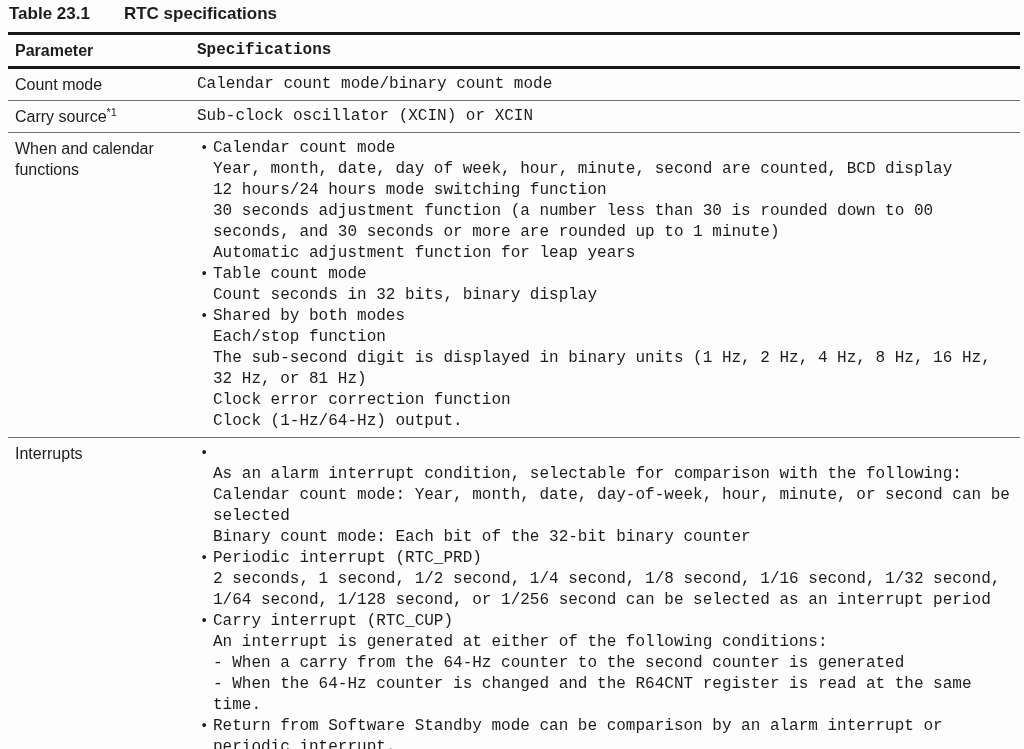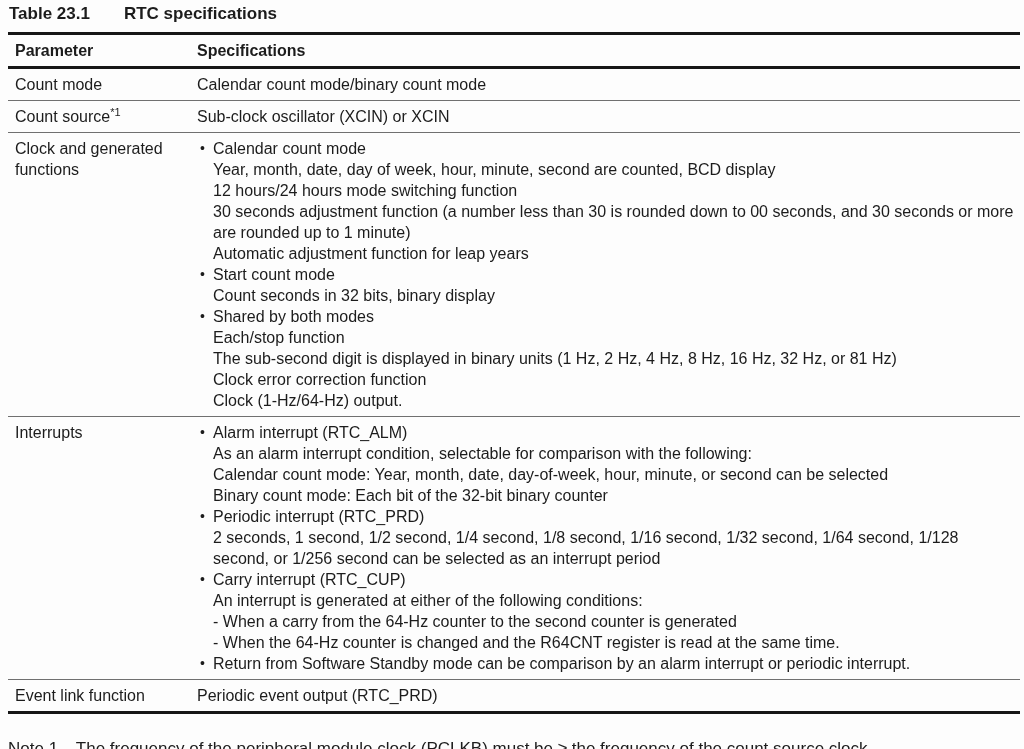--- a/index.html
+++ b/index.html
@@ -45,20 +45,21 @@
   .cell{padding-top:5px;padding-bottom:5px;}
   .param{
     width:189px;
     flex:0 0 189px;
     padding-left:7px;
     padding-right:10px;
   }
   .spec{
     flex:1 1 auto;
     padding-right:6px;
+    font-family:Liberation Mono, monospace;
   }
   sup.fn{
     font-size:11px;
     vertical-align:super;
     line-height:0;
   }
   .spec-line{min-height:21px;}
   .spec-line.bullet{
     display:flex;
     padding-left:3px;
@@ -93,57 +94,56 @@
       <div class="cell spec">Specifications</div>
     </div>
 
   <div class="row body-row">
         <div class="cell param"><span>Count mode</span></div>
         <div class="cell spec">
           <div class="spec-line plain"><span class="line-text">Calendar count mode/binary count mode</span></div>
         </div>
       </div>
       <div class="row body-row">
-        <div class="cell param"><span>Count source</span><sup class="fn">*1</sup></div>
+        <div class="cell param"><span>Carry source</span><sup class="fn">*1</sup></div>
         <div class="cell spec">
           <div class="spec-line plain"><span class="line-text">Sub-clock oscillator (XCIN) or XCIN</span></div>
         </div>
       </div>
       <div class="row body-row">
-        <div class="cell param"><span>Clock and generated functions</span></div>
+        <div class="cell param"><span>When and calendar functions</span></div>
         <div class="cell spec">
           <div class="spec-line bullet">
             <span class="bullet-glyph">•</span>
             <span class="line-text">Calendar count mode</span>
           </div>
           <div class="spec-line indent"><span class="line-text">Year, month, date, day of week, hour, minute, second are counted, BCD display</span></div>
           <div class="spec-line indent"><span class="line-text">12 hours/24 hours mode switching function</span></div>
           <div class="spec-line indent"><span class="line-text">30 seconds adjustment function (a number less than 30 is rounded down to 00 seconds, and 30 seconds or more are rounded up to 1 minute)</span></div>
           <div class="spec-line indent"><span class="line-text">Automatic adjustment function for leap years</span></div>
           <div class="spec-line bullet">
             <span class="bullet-glyph">•</span>
-            <span class="line-text">Start count mode</span>
+            <span class="line-text">Table count mode</span>
           </div>
           <div class="spec-line indent"><span class="line-text">Count seconds in 32 bits, binary display</span></div>
           <div class="spec-line bullet">
             <span class="bullet-glyph">•</span>
             <span class="line-text">Shared by both modes</span>
           </div>
           <div class="spec-line indent"><span class="line-text">Each/stop function</span></div>
           <div class="spec-line indent"><span class="line-text">The sub-second digit is displayed in binary units (1 Hz, 2 Hz, 4 Hz, 8 Hz, 16 Hz, 32 Hz, or 81 Hz)</span></div>
           <div class="spec-line indent"><span class="line-text">Clock error correction function</span></div>
           <div class="spec-line indent"><span class="line-text">Clock (1-Hz/64-Hz) output.</span></div>
         </div>
       </div>
       <div class="row body-row">
         <div class="cell param"><span>Interrupts</span></div>
         <div class="cell spec">
           <div class="spec-line bullet">
             <span class="bullet-glyph">•</span>
-            <span class="line-text">Alarm interrupt (RTC_ALM)</span>
           </div>
           <div class="spec-line indent"><span class="line-text">As an alarm interrupt condition, selectable for comparison with the following:</span></div>
           <div class="spec-line indent"><span class="line-text">Calendar count mode: Year, month, date, day-of-week, hour, minute, or second can be selected</span></div>
           <div class="spec-line indent"><span class="line-text">Binary count mode: Each bit of the 32-bit binary counter</span></div>
           <div class="spec-line bullet">
             <span class="bullet-glyph">•</span>
             <span class="line-text">Periodic interrupt (RTC_PRD)</span>
           </div>
           <div class="spec-line indent"><span class="line-text">2 seconds, 1 second, 1/2 second, 1/4 second, 1/8 second, 1/16 second, 1/32 second, 1/64 second, 1/128 second, or 1/256 second can be selected as an interrupt period</span></div>
           <div class="spec-line bullet">

